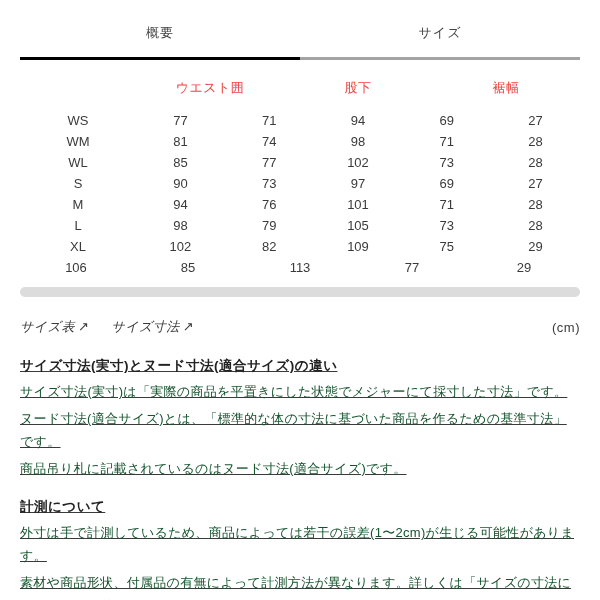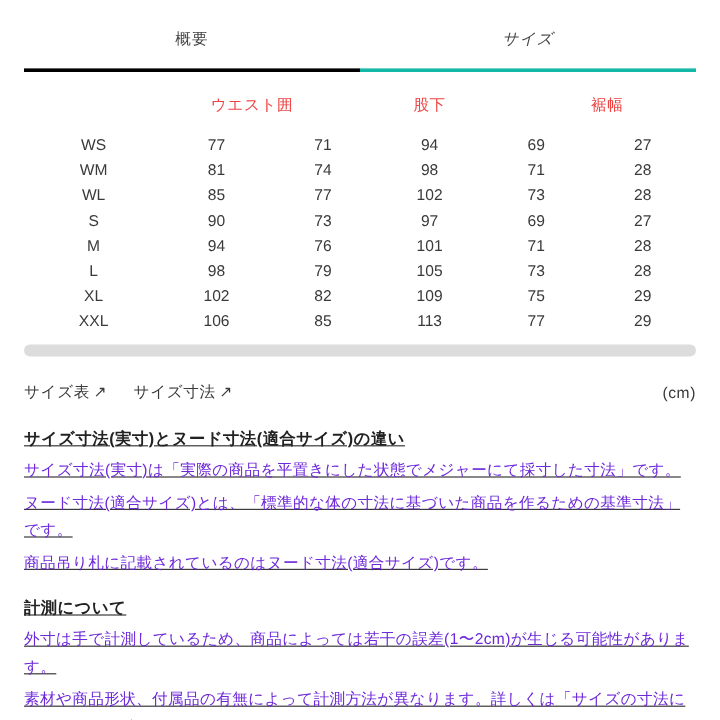--- a/index.html
+++ b/index.html
@@ -24,23 +24,22 @@
     flex: 1;
     text-align: center;
     font-size: 13px;
     letter-spacing: 1px;
     color: #444444;
     padding-bottom: 15px;
     border-bottom: 3px solid #000000;
     cursor: pointer;
   }
   .tab.active {
-    border-bottom: 3px solid #14b8a6;
+    border-bottom: 3px solid #a3a3a3;
     padding-bottom: 13px;
-    font-style: italic;
   }
 
   
   .size-table { margin-top: 16px; }
   .trow {
     display: flex;
     align-items: center;
     height: 21px;
     font-size: 13px;
   }
@@ -75,20 +74,21 @@
     align-items: center;
     margin-top: 21px;
     font-size: 13px;
     letter-spacing: 0.5px;
   }
   .links-row a {
     color: #3a3a3a;
     text-decoration: none;
     margin-right: 22px;
     cursor: pointer;
+    font-style: italic;
   }
   .links-row .arrow {
     font-size: 13px;
     margin-left: 3px;
     display: inline-block;
   }
   .links-row .unit { margin-left: auto; }
 
   
   .section { margin-top: 20px; text-decoration: underline; }
@@ -99,21 +99,21 @@
     font-weight: bold;
     color: #222222;
     letter-spacing: 0.5px;
     line-height: 20px;
   }
   .section p {
     margin: 4px 0 0 0;
     font-size: 13px;
     line-height: 23px;
     letter-spacing: 0.3px;
-    color: #6d28d9;
+    color: #14532d;
   }
 </style>
 </head>
 <body>
 
 <div class="page">
 
   <div class="tabs">
     <div class="tab">概要</div>
     <div class="tab active">サイズ</div>
@@ -177,21 +177,20 @@
         </div>
         <div class="trow">
           <div class="tcell label-cell">XL</div>
           <div class="tcell">102</div>
           <div class="tcell">82</div>
           <div class="tcell">109</div>
           <div class="tcell">75</div>
           <div class="tcell">29</div>
         </div>
         <div class="trow">
-          <div class="tcell label-cell">XXL</div>
           <div class="tcell">106</div>
           <div class="tcell">85</div>
           <div class="tcell">113</div>
           <div class="tcell">77</div>
           <div class="tcell">29</div>
         </div>
       </div>
   </div>
 
   <div class="scrollbar"></div>

